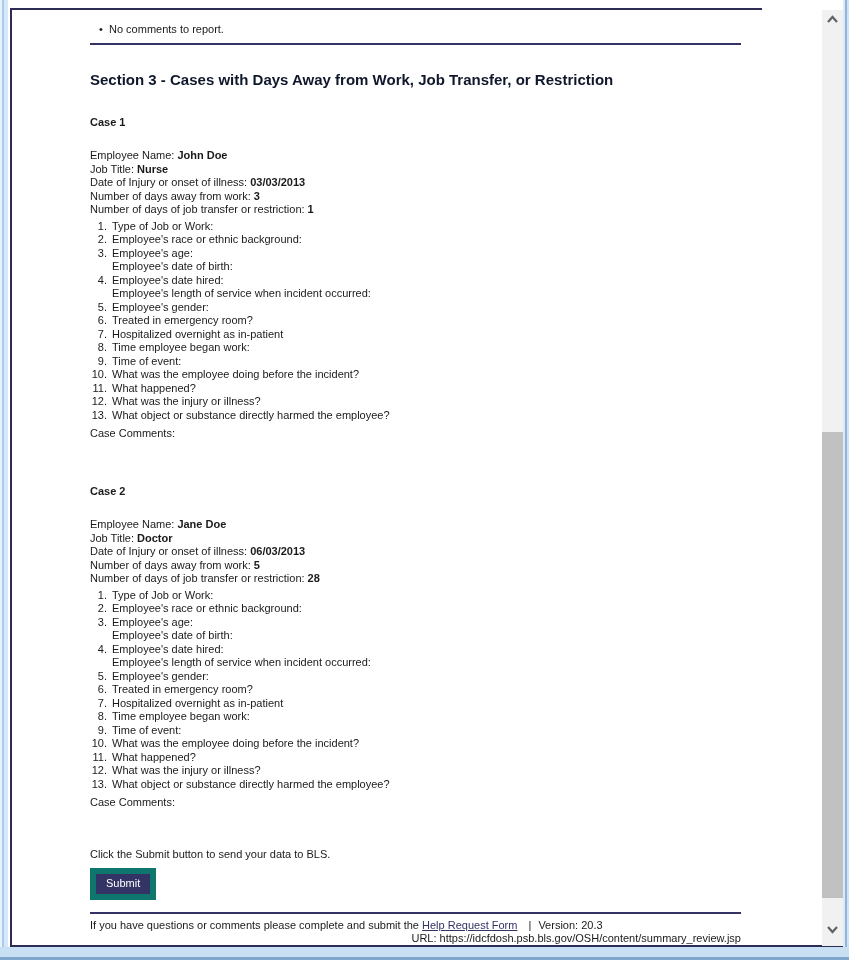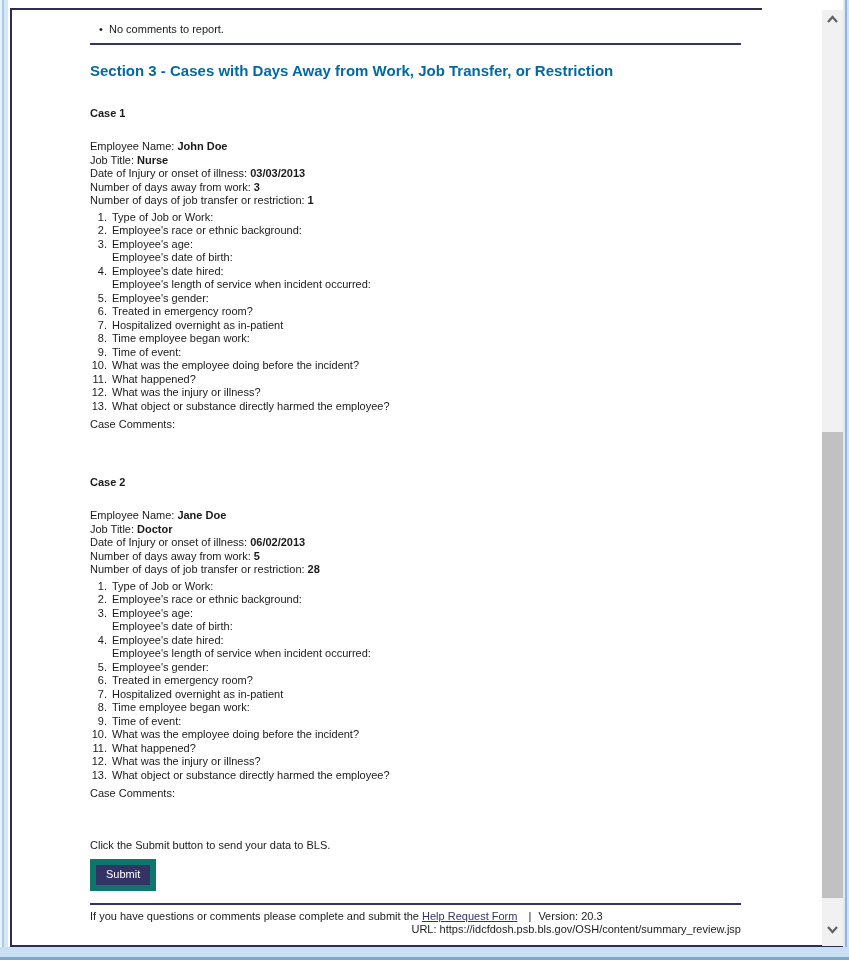--- a/index.html
+++ b/index.html
@@ -46,21 +46,21 @@
   
   .page {
     position:absolute; left:12px; top:10px; width:749px; height:935px;
     background:#fff; padding-left:78px; padding-right:20px;
   }
   .content { width:651px; }
   .bullet-row { display:flex; margin-top:13px; }
   .bullet-glyph { margin-left:9px; width:10px; }
   .rule { height:2px; background:#333366; margin-top:6px; }
   h2.section-title {
-    margin-top:17px; font-size:15px; line-height:18px; font-weight:bold; color:#0369a1;
+    margin-top:26px; font-size:15px; line-height:18px; font-weight:bold; color:#0f172a;
   }
   .case-title { margin-top:27px; font-weight:bold; }
   .fields { margin-top:20px; }
   .field-row { display:flex;text-align:center; }
   .fv { font-weight:bold; margin-left:3px; }
   .questions { margin-top:3px; }
   .qrow { display:flex; }
   .qnum { width:17px; text-align:right; flex:none; }
   .qtext { margin-left:5px; }
   .case-comments { margin-top:5px; font-weight:normal; }
@@ -219,21 +219,21 @@
             <span class="fv">Jane Doe</span>
           </div>
 
           <div class="field-row">
             <span class="fl">Job Title:</span>
             <span class="fv">Doctor</span>
           </div>
 
           <div class="field-row">
             <span class="fl">Date of Injury or onset of illness:</span>
-            <span class="fv">06/02/2013</span>
+            <span class="fv">06/03/2013</span>
           </div>
 
           <div class="field-row">
             <span class="fl">Number of days away from work:</span>
             <span class="fv">5</span>
           </div>
 
           <div class="field-row">
             <span class="fl">Number of days of job transfer or restriction:</span>
             <span class="fv">28</span>

